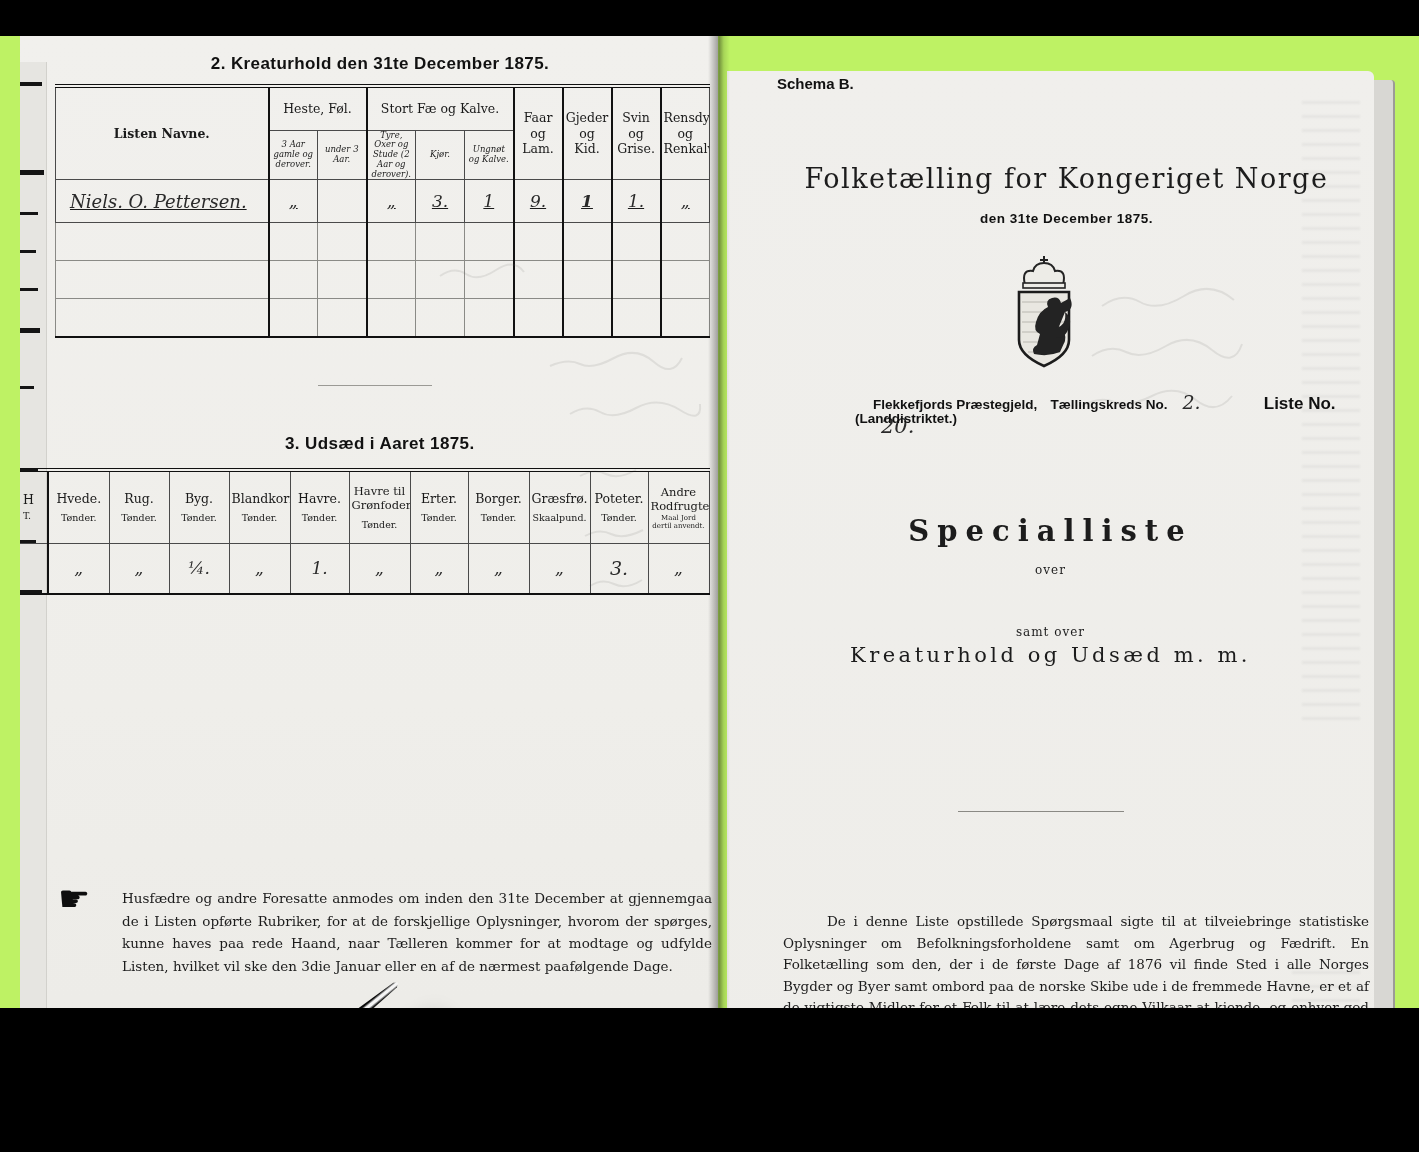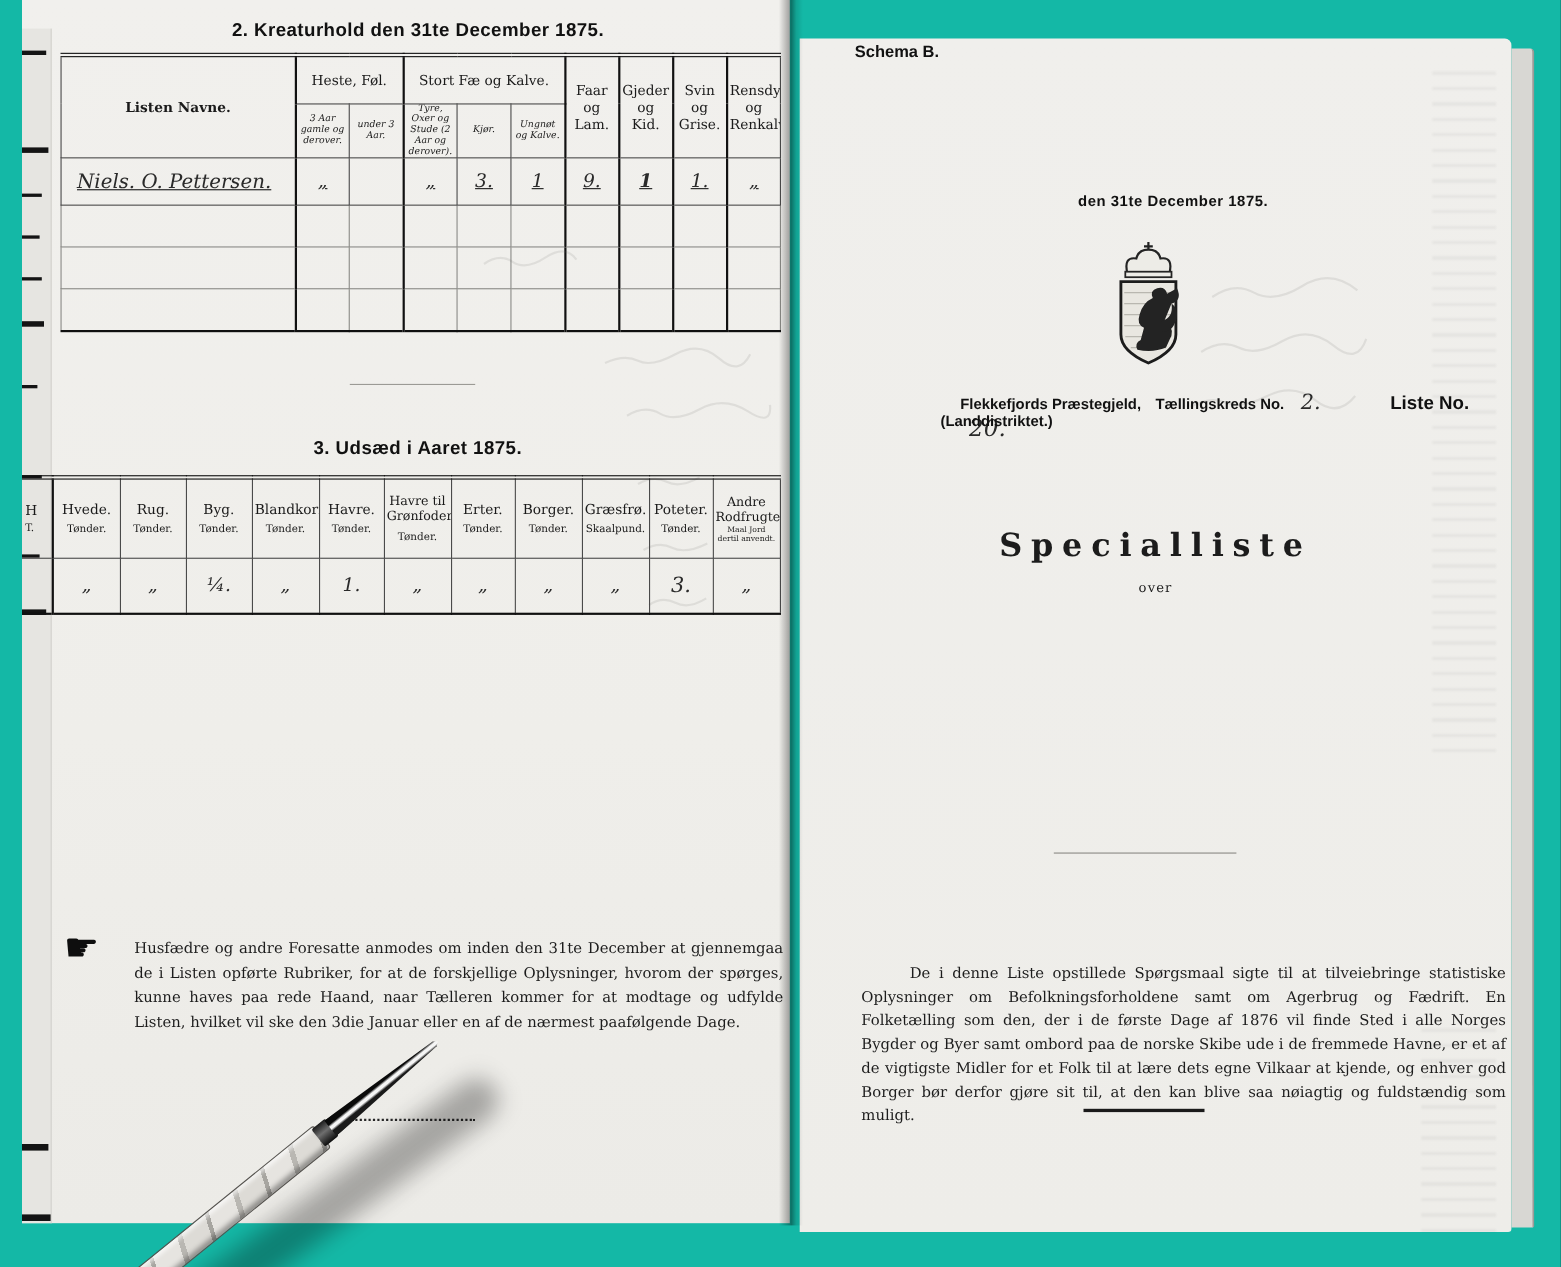--- a/index.html
+++ b/index.html
@@ -1,17 +1,17 @@
 <!DOCTYPE html>
 <html><head>
 <meta charset="utf-8">
 <style>
   html,body{margin:0;padding:0;background:#000;}
-  #canvas{position:relative;width:1419px;height:1152px;background:#14b8a6;overflow:hidden;
-          font-family:"DejaVu Serif",serif;color:#1a1a1a;}
+  #canvas{position:relative;width:1419px;height:972px;background:#bef264;overflow:hidden;
+          font-family:"DejaVu Serif",serif;color:#1a1a1a;margin-top:36px;}
   .abs{position:absolute;}
 
   
   .left-page{left:20px;top:0;width:698px;height:1112px;background:linear-gradient(180deg,#f1f0ed 0%,#efeeea 60%,#ecebe7 100%);}
   .left-edge{left:20px;top:26px;width:26px;height:1086px;background:#e6e5e1;border-right:1px solid #d2d1cc;}
   .tick{position:absolute;left:0;background:#141414;height:4px;}
   .gutter{left:708px;top:0;width:22px;height:1114px;background:linear-gradient(90deg,rgba(0,0,0,0) 0%,rgba(0,0,0,0.38) 52%,rgba(0,0,0,0.12) 72%,rgba(0,0,0,0) 100%);z-index:4;}
   .right-page{left:727px;top:35px;width:647px;height:1085px;background:linear-gradient(180deg,#f0efec 0%,#eeede9 100%);border-radius:0 6px 3px 0;}
   .back-edge{left:1374px;top:44px;width:19px;height:1072px;background:#d8d7d3;border-right:2px solid #9c9b97;border-radius:0 4px 2px 0;}
 
@@ -230,20 +230,21 @@
 
   <div class="abs manicule" style="left:58px;top:845px;">☛</div>
   <div class="abs ser just" style="left:122px;top:851px;width:590px;font-size:13.5px;line-height:22.5px;">Husfædre og andre Foresatte anmodes om inden den 31te December at gjennemgaa de i Listen opførte Rubriker, for at de forskjellige Oplysninger, hvorom der spørges, kunne haves paa rede Haand, naar Tælleren kommer for at modtage og udfylde Listen, hvilket vil ske den 3die Januar eller en af de nærmest paafølgende Dage.</div>
 
   <div class="abs dotted" style="left:320px;top:1017px;width:112px;"></div>
 
   <div class="abs right-page">
 
     <div class="abs gro" style="left:50px;top:4px;font-size:15px;">Schema B.</div>
 
+    <div class="abs ser center" style="left:16px;top:92px;width:647px;font-size:27px;letter-spacing:1.5px;">Folketælling for Kongeriget Norge</div>
     <div class="abs gro center" style="left:16px;top:140px;width:647px;font-size:13.5px;letter-spacing:0.5px;">den 31te December 1875.</div>
 
     <svg class="abs" style="left:281px;top:185px;" width="72" height="116" viewBox="0 0 72 116">
       <line x1="36" y1="0" x2="36" y2="9" stroke="#222" stroke-width="2"></line>
       <line x1="32" y1="4" x2="40" y2="4" stroke="#222" stroke-width="2"></line>
       <path d="M17 29 Q13 13 25 15 Q27 7 36 7 Q45 7 47 15 Q59 13 55 29 Z" fill="#edece7" stroke="#242424" stroke-width="2"></path>
       <rect x="15" y="27" width="42" height="5" fill="#edece7" stroke="#242424" stroke-width="1.6"></rect>
       <path d="M11 36 H61 V84 Q61 99 36 110 Q11 99 11 84 Z" fill="#e9e7e1" stroke="#1c1c1c" stroke-width="2.6"></path>
       <g stroke="#b9b7b0" stroke-width="1">
         <line x1="14" y1="46" x2="58" y2="46"></line>
@@ -267,20 +268,22 @@
       <span class="gro" style="font-size:13.5px;">Flekkefjords Præstegjeld,</span>
       <span class="gro" style="font-size:13.5px;margin-left:8px;">Tællingskreds No.</span>
       <span class="hand" style="font-size:19px;margin-left:10px;">2.</span>
       <span class="gro" style="font-size:17px;margin-left:58px;">Liste No.</span>
       <span class="hand" style="font-size:21px;margin-left:8px;">20.</span>
     </div>
     <div class="abs gro" style="left:128px;top:340px;font-size:13.5px;">(Landdistriktet.)</div>
 
     <div class="abs ser center" style="left:0;top:443px;width:647px;font-size:29px;font-weight:bold;letter-spacing:8px;">Specialliste</div>
     <div class="abs ser center" style="left:0;top:492px;width:647px;font-size:12px;letter-spacing:1px;">over</div>
+    <div class="abs ser center" style="left:0;top:554px;width:647px;font-size:12px;letter-spacing:1px;">samt over</div>
+    <div class="abs ser center" style="left:0;top:572px;width:647px;font-size:21px;letter-spacing:3.5px;">Kreaturhold og Udsæd m. m.</div>
 
 
     <div class="abs faint-rule" style="left:231px;top:740px;width:166px;border-top-color:#8a8984;"></div>
 
     <div class="abs ser just" style="left:56px;top:840px;width:586px;font-size:13.5px;line-height:21.5px;text-indent:44px;">De i denne Liste opstillede Spørgsmaal sigte til at tilveiebringe statistiske Oplysninger om Befolkningsforholdene samt om Agerbrug og Fædrift.   En Folketælling som den, der i de første Dage af 1876 vil finde Sted i alle Norges Bygder og Byer samt ombord paa de norske Skibe ude i de fremmede Havne, er et af de vigtigste Midler for et Folk til at lære dets egne Vilkaar at kjende, og enhver god Borger bør derfor gjøre sit til, at den kan blive saa nøiagtig og fuldstændig som muligt.</div>
 
     <div class="abs rule" style="left:258px;top:973px;width:110px;height:3px;"></div>
 
     <div class="abs bleed-lines" style="left:575px;top:30px;width:58px;height:620px;"></div>
     <div class="abs bleed-lines" style="left:565px;top:900px;width:68px;height:190px;"></div>

